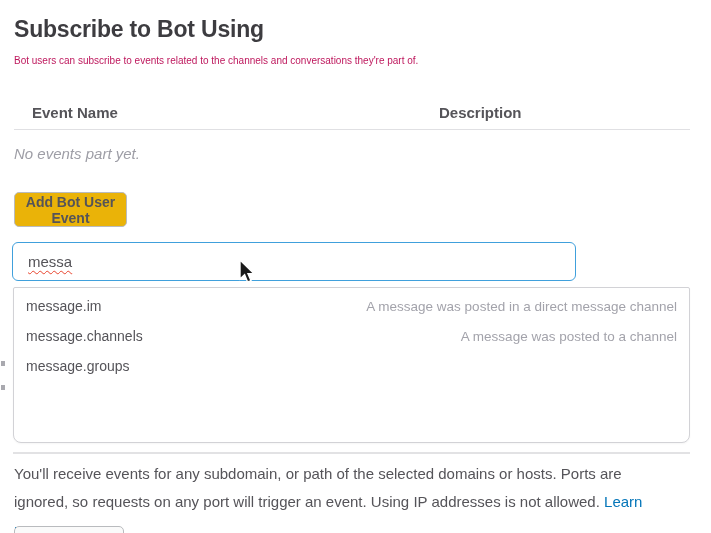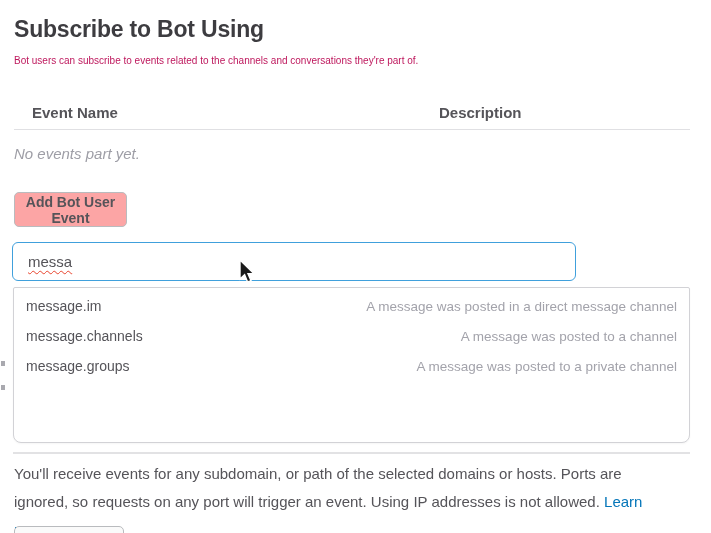--- a/index.html
+++ b/index.html
@@ -36,21 +36,21 @@
     left: 14px; top: 129px; width: 676px; height: 1px;
     background: #e0e0e3;
   }
   .empty-state {
     left: 14px; top: 145px;
     font-size: 15px; font-style: italic; color: #9e9ea6;
   }
 
   .add-button {
     left: 14px; top: 192px; width: 113px; height: 35px;
-    background: #fca5a5;
+    background: #eab308;
     border: 1px solid #b9bbbe;
     border-radius: 5px;
     font-family: "Liberation Sans", sans-serif;
     font-size: 14px; font-weight: bold; color: #555459;
     display: flex; align-items: center; justify-content: center;
     cursor: pointer;
   }
 
   .event-input {
     left: 12px; top: 242px; width: 564px; height: 39px;
@@ -141,21 +141,20 @@
   <div class="suggest-row">
     <span class="ev-name">message.im</span>
     <span class="ev-desc">A message was posted in a direct message channel</span>
   </div>
   <div class="suggest-row">
     <span class="ev-name">message.channels</span>
     <span class="ev-desc">A message was posted to a channel</span>
   </div>
   <div class="suggest-row">
     <span class="ev-name">message.groups</span>
-    <span class="ev-desc">A message was posted to a private channel</span>
   </div>
 </div>
 
 <div class="abs bg-fragment frag-1"></div>
 <div class="abs bg-fragment frag-2"></div>
 
 <div class="abs divider-2"></div>
 
 <p class="abs footer-note"><span>You'll receive events for any subdomain, or path of the selected domains or hosts. Ports are ignored, so requests on any port will trigger an event. Using IP addresses is not allowed. </span><a href="#">Learn more.</a></p>
 

